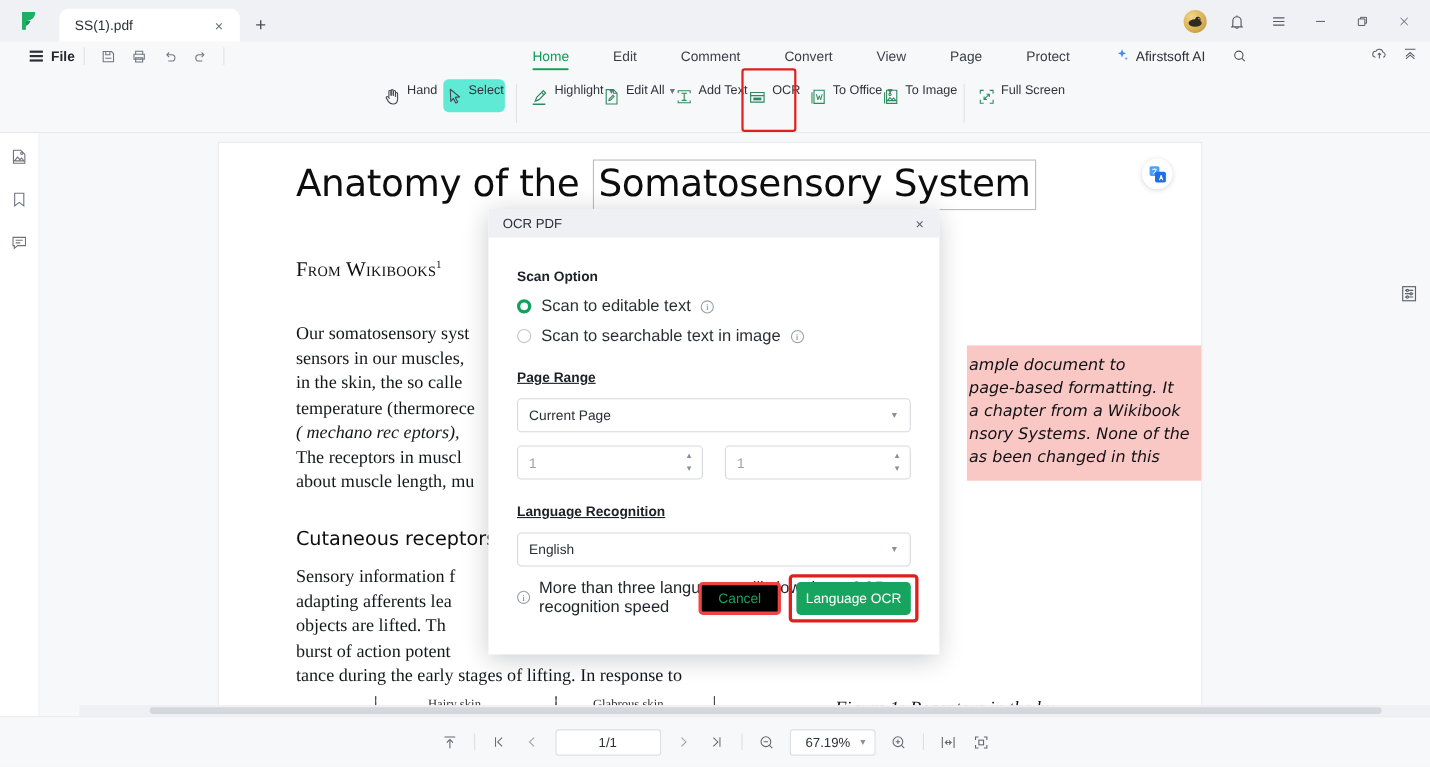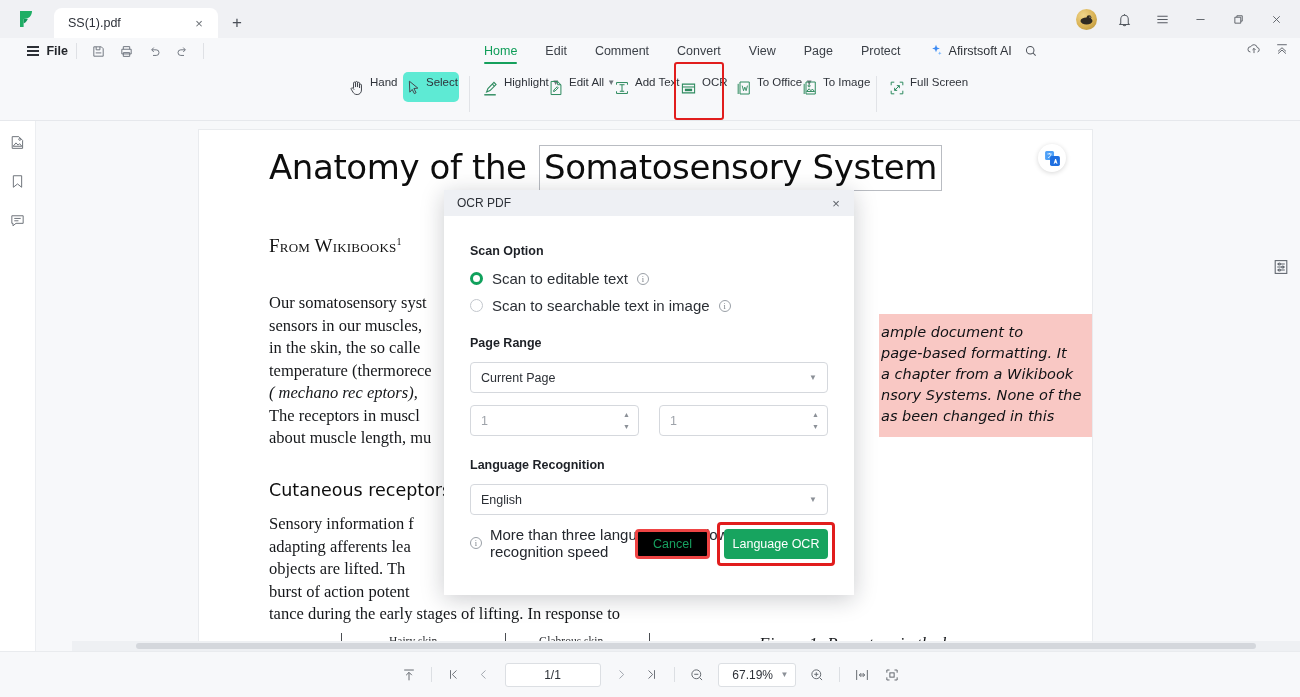--- a/index.html
+++ b/index.html
@@ -60,21 +60,21 @@
   }
   .hamburger { display: inline-flex; flex-direction: column; gap: 2.5px; }
   .hamburger i { display: block; width: 12px; height: 1.4px; background: #2c3036; }
   .qa-divider { width: 1px; height: 16px; background: #dfe1e5; margin: 0 8px; }
   .qa-group { display: flex; align-items: center; gap: 2px; }
   .qa-btn {
     width: 26px; height: 22px; display: flex; align-items: center; justify-content: center;
     color: #707680;
   }
   .ribbon-tabs {
-    position: absolute; left: 470px; top: 0; height: 26px; display: flex; align-items: center; gap: 0px;
+    position: absolute; left: 470px; top: 0; height: 26px; display: flex; align-items: center; gap: 12px;
   }
   .rtab {
     font-size: 12.5px; color: #3c4148; padding: 0 14px; height: 26px;
     display: flex; align-items: center; position: relative;
   }
   .rtab.active { color: #0f9d58; font-weight: 400; }
   .rtab.active::after {
     content: ""; position: absolute; left: 14px; right: 14px; bottom: 0px;
     height: 2px; background: #15a05c; border-radius: 1px;
   }
@@ -217,21 +217,21 @@
   }
   .radio.on {
     border: 3.5px solid #10a15c; background: #ffffff;
   }
   .radio-label { font-size: 15px; color: #2b2f35; }
   .info-i {
     width: 12px; height: 12px; border: 1px solid #9aa0a7; border-radius: 50%;
     font-size: 8.5px; color: #7b8188; display: inline-flex; align-items: center;
     justify-content: center; font-family: "Liberation Serif", serif; flex: none;
   }
-  .sec-title.mt { margin-top: 22px; }
+  .sec-title.mt { margin-top: 22px; text-decoration: underline; }
   .select {
     height: 31px; border: 1px solid #d5d8dd; border-radius: 4px; background: #fff;
     display: flex; align-items: center; padding: 0 10px; font-size: 12.5px; color: #2b2f35;
   }
   .select .sel-caret { margin-left: auto; color: #8b9097; font-size: 8px; }
   .spin-row { display: flex; gap: 20px; margin-top: 12px; }
   .spin {
     flex: 1; height: 31px; border: 1px solid #d5d8dd; border-radius: 4px; background: #fff;
     display: flex; align-items: center; padding: 0 8px 0 10px; font-size: 12.5px; color: #9ea3aa;
   }

